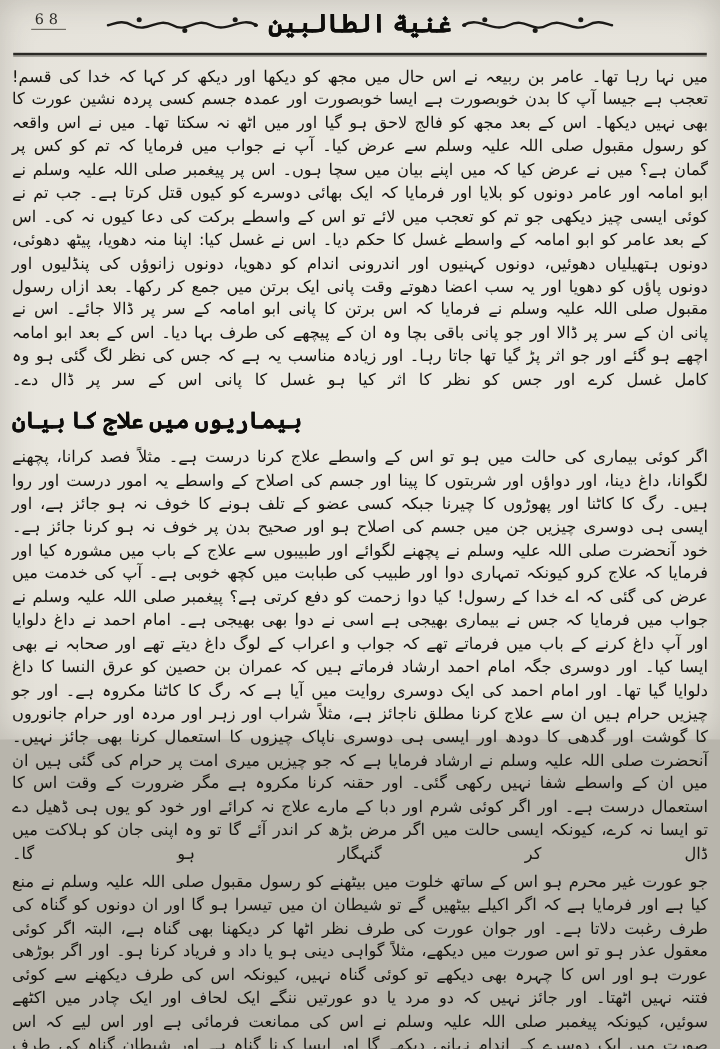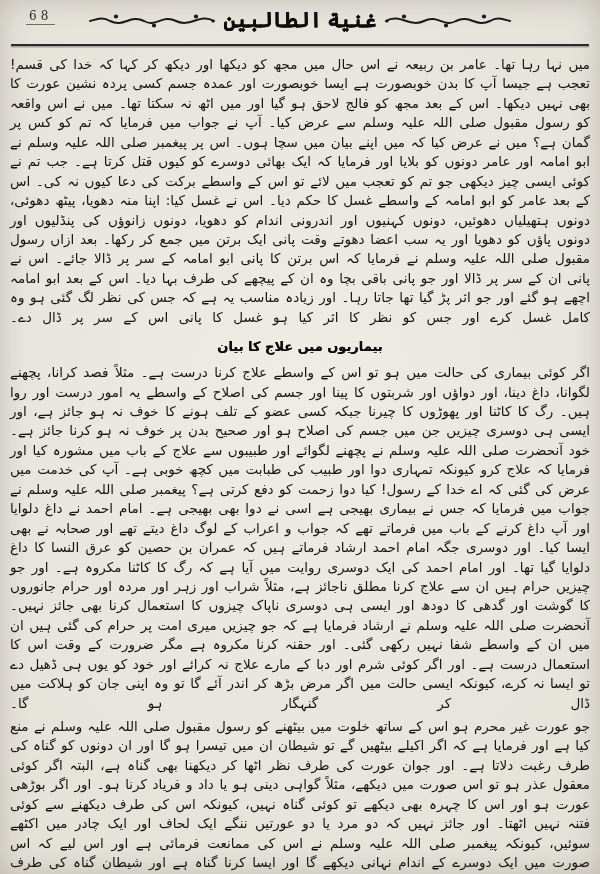--- a/index.html
+++ b/index.html
@@ -2,21 +2,21 @@
 <html lang="ur" dir="rtl"><head>
 <meta charset="utf-8">
 <style>
   html,body{margin:0;padding:0;}
   body{
     width:600px;height:874px;overflow:hidden;
     background:#b8b5ac;
     font-family:"DejaVu Sans",sans-serif;
   }
   .scan-page{
-    position:relative;width:600px;height:874px;box-sizing:border-box;
+    position:relative;width:600px;height:616px;box-sizing:border-box;
     padding:6px 10px 0 10px;
     background:radial-gradient(ellipse 130% 105% at 50% 45%, #eeece5 0%, #e5e2da 55%, #d7d4ca 100%);
     direction:rtl;color:#17150f;
   }
   
   .scan-page::after{
     content:"";position:absolute;inset:0;pointer-events:none;
     box-shadow:inset 0 0 28px rgba(60,55,45,.22);
   }
   
@@ -42,23 +42,24 @@
     height:0;
   }
   
   .body-text{
     margin:0 0 4px 0;
     font-size:13.5px;line-height:1.44;
     text-align:justify;text-align-last:justify;
     word-spacing:1px;color:#17150f;
   }
   .section-heading{
-    margin:12px 0 9px 0;text-align:center;
-    font-size:13px;font-weight:bold;color:#0d0c0a;
+    margin:12px 0 9px 0;text-align:left;
+    font-size:19px;font-weight:bold;color:#0d0c0a;
     text-shadow:0 0 .4px #0d0c0a;
+    font-family:Liberation Serif, serif;
   }
 </style>
 </head>
 <body>
 
 <div class="scan-page">
 
   <div class="page-header">
     <span class="page-number">68</span>
     <div class="title-banner">

